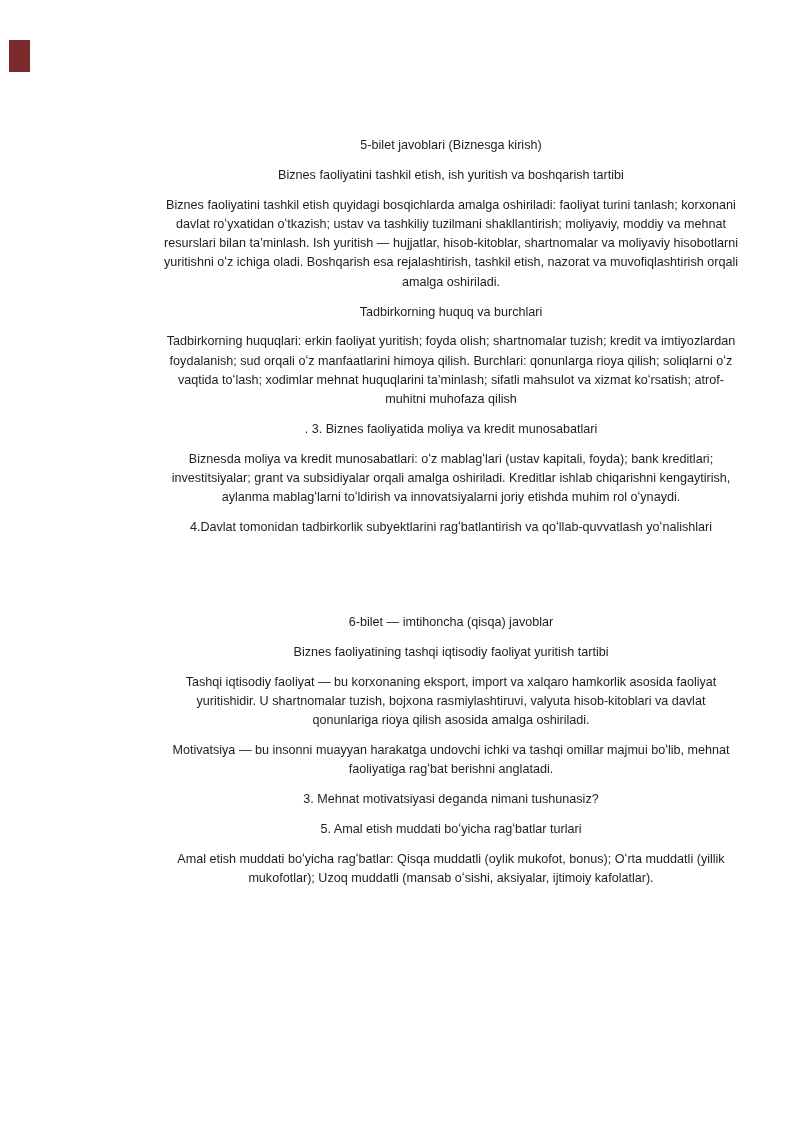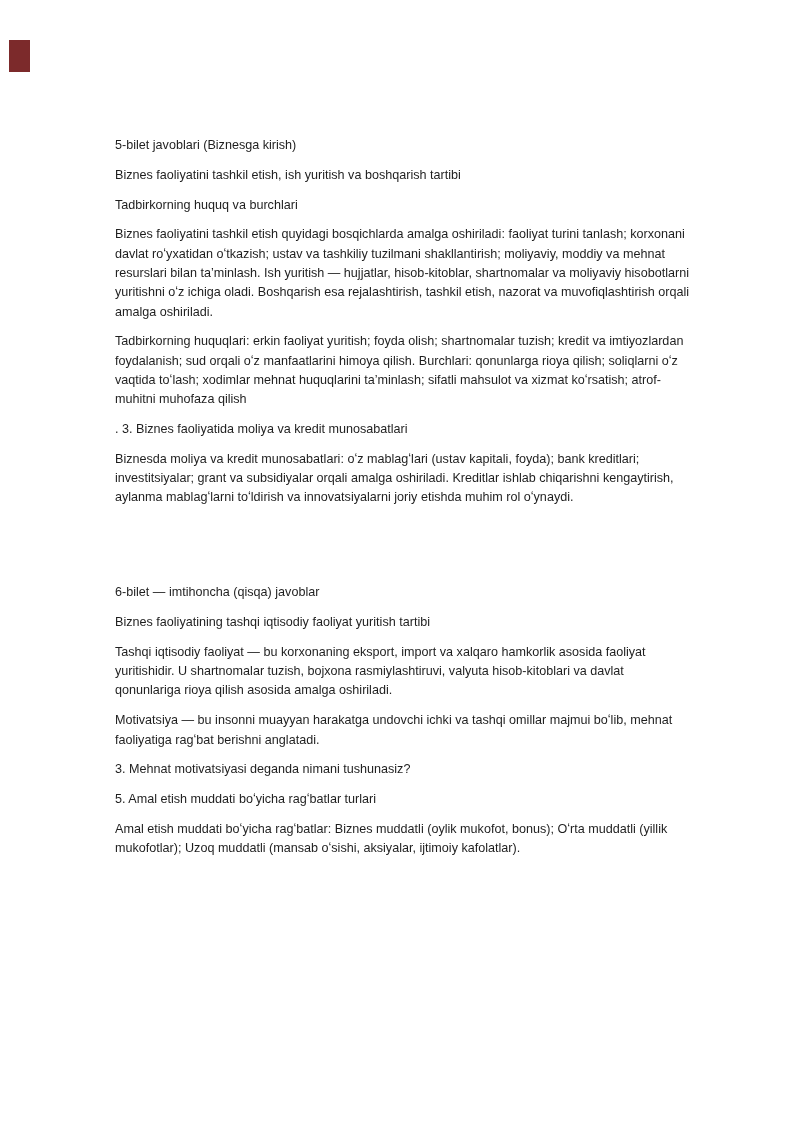--- a/index.html
+++ b/index.html
@@ -20,61 +20,63 @@
     left: 9px;
     top: 40px;
     width: 21px;
     height: 32px;
   }
   .doc {
     position: absolute;
     left: 115px;
     top: 136px;
     width: 672px;
+    text-align: center;
   }
   p.block {
     margin: 0 0 10.5px 0;
     font-size: 12.6px;
     line-height: 19.3px;
     white-space: pre;
     letter-spacing: 0px;
   }
   .section-gap {
     height: 65px;
   }
 </style>
 </head>
 <body style="background: rgb(255, 255, 255); color: rgb(30, 30, 30);">
 
 <div class="red-mark" style="background: rgb(124, 42, 43);"></div>
 
 <div class="doc">
   <p class="block">5-bilet javoblari (Biznesga kirish)</p>
   <p class="block">Biznes faoliyatini tashkil etish, ish yuritish va boshqarish tartibi</p>
-  <p class="block">Tadbirkorning huquq va burchlari</p>
   <p class="block">Biznes faoliyatini tashkil etish quyidagi bosqichlarda amalga oshiriladi: faoliyat turini tanlash; korxonani
 davlat roʻyxatidan oʻtkazish; ustav va tashkiliy tuzilmani shakllantirish; moliyaviy, moddiy va mehnat
 resurslari bilan ta’minlash. Ish yuritish — hujjatlar, hisob-kitoblar, shartnomalar va moliyaviy hisobotlarni
 yuritishni oʻz ichiga oladi. Boshqarish esa rejalashtirish, tashkil etish, nazorat va muvofiqlashtirish orqali
 amalga oshiriladi.</p>
+  <p class="block">Tadbirkorning huquq va burchlari</p>
   <p class="block">Tadbirkorning huquqlari: erkin faoliyat yuritish; foyda olish; shartnomalar tuzish; kredit va imtiyozlardan
 foydalanish; sud orqali oʻz manfaatlarini himoya qilish. Burchlari: qonunlarga rioya qilish; soliqlarni oʻz
 vaqtida toʻlash; xodimlar mehnat huquqlarini ta’minlash; sifatli mahsulot va xizmat koʻrsatish; atrof-
 muhitni muhofaza qilish</p>
   <p class="block">. 3. Biznes faoliyatida moliya va kredit munosabatlari</p>
   <p class="block">Biznesda moliya va kredit munosabatlari: oʻz mablagʻlari (ustav kapitali, foyda); bank kreditlari;
 investitsiyalar; grant va subsidiyalar orqali amalga oshiriladi. Kreditlar ishlab chiqarishni kengaytirish,
 aylanma mablagʻlarni toʻldirish va innovatsiyalarni joriy etishda muhim rol oʻynaydi.</p>
+  <p class="block">4.Davlat tomonidan tadbirkorlik subyektlarini ragʻbatlantirish va qoʻllab-quvvatlash yoʻnalishlari</p>
 
   <div class="section-gap"></div>
 
   <p class="block">6-bilet — imtihoncha (qisqa) javoblar</p>
   <p class="block">Biznes faoliyatining tashqi iqtisodiy faoliyat yuritish tartibi</p>
   <p class="block">Tashqi iqtisodiy faoliyat — bu korxonaning eksport, import va xalqaro hamkorlik asosida faoliyat
 yuritishidir. U shartnomalar tuzish, bojxona rasmiylashtiruvi, valyuta hisob-kitoblari va davlat
 qonunlariga rioya qilish asosida amalga oshiriladi.</p>
   <p class="block">Motivatsiya — bu insonni muayyan harakatga undovchi ichki va tashqi omillar majmui boʻlib, mehnat
 faoliyatiga ragʻbat berishni anglatadi.</p>
   <p class="block">3. Mehnat motivatsiyasi deganda nimani tushunasiz?</p>
   <p class="block">5. Amal etish muddati boʻyicha ragʻbatlar turlari</p>
-  <p class="block">Amal etish muddati boʻyicha ragʻbatlar: Biznes muddatli (oylik mukofot, bonus); Oʻrta muddatli (yillik
+  <p class="block">Amal etish muddati boʻyicha ragʻbatlar: Qisqa muddatli (oylik mukofot, bonus); Oʻrta muddatli (yillik
 mukofotlar); Uzoq muddatli (mansab oʻsishi, aksiyalar, ijtimoiy kafolatlar).</p>
 </div>
 
 </body></html>

